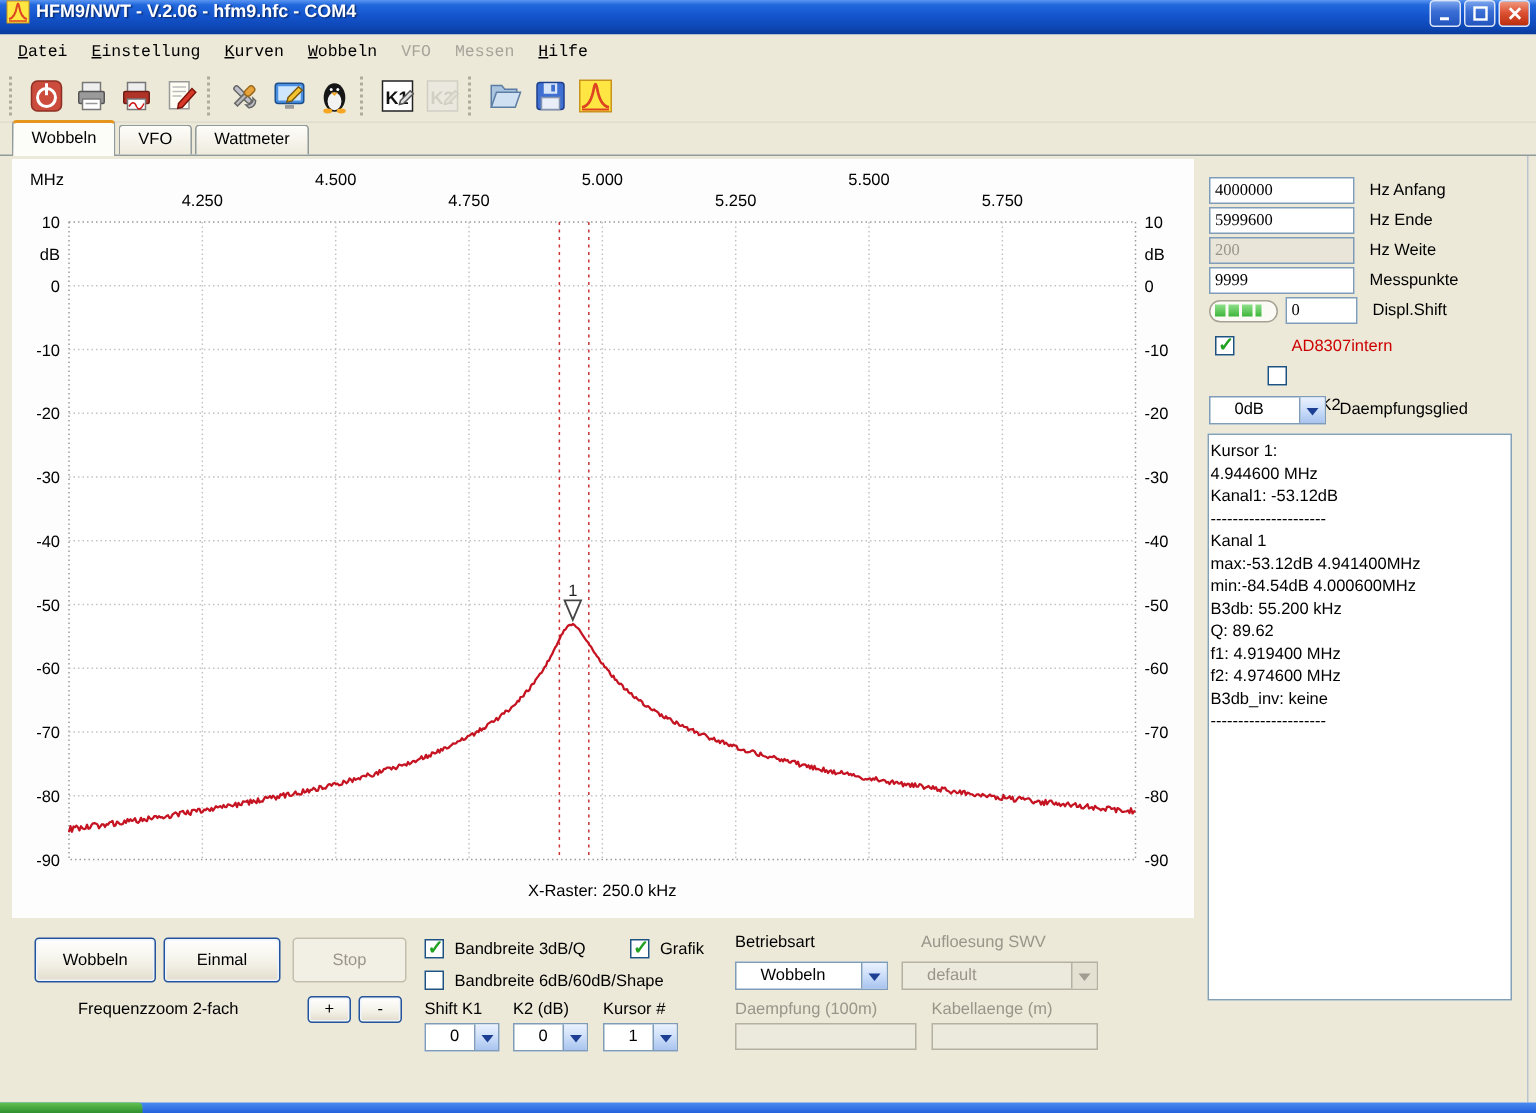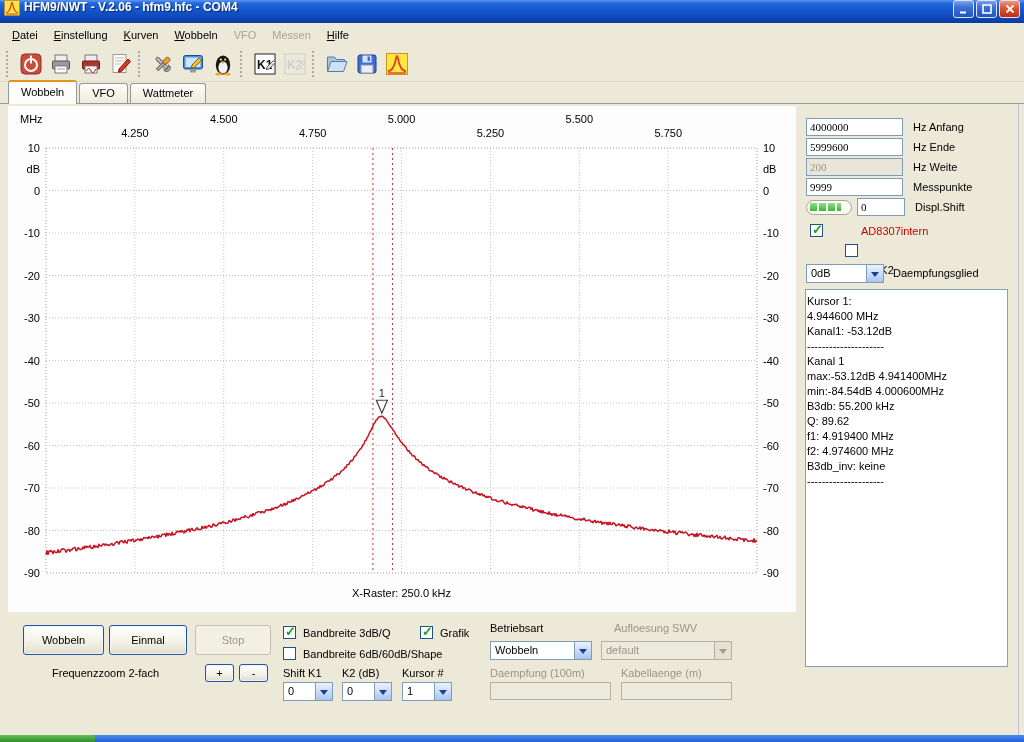--- a/index.html
+++ b/index.html
@@ -23,21 +23,21 @@
     display:flex;align-items:center;justify-content:center;box-sizing:border-box;
     background:linear-gradient(180deg,#7aa4ee 0%,#3b6fd6 40%,#2154bd 100%);
   }
   .winbtn.close{background:linear-gradient(180deg,#f0997e 0%,#dd5335 45%,#bb2d0c 100%);}
   .winbtn svg{display:block;}
   
   .menubar{
     position:absolute;left:0;top:23px;width:1024px;height:23px;background:#ece9d8;
     display:flex;align-items:center;padding-left:4px;box-sizing:border-box;
   }
-  .menu-item{padding:3px 8px;white-space:nowrap;}
+  .menu-item{padding:3px 8px;white-space:nowrap;font-family:Liberation Mono, monospace;}
   .menu-item u{text-decoration:underline;}
   .menu-item.disabled{color:#a8a49a;}
   
   .toolbar{
     position:absolute;left:0;top:46px;width:1024px;height:36px;background:#ece9d8;
     display:flex;align-items:center;padding-left:4px;box-sizing:border-box;
     border-bottom:1px solid #e0dcce;
   }
   .tb-handle{width:2px;height:26px;border-left:2px dotted #b0ab9d;margin:0 6px 0 2px;}
   .tb-btn{
@@ -83,21 +83,21 @@
     position:relative;display:inline-block;flex:0 0 auto;
   }
   .cb.checked::after{
     content:"\2713";position:absolute;left:1px;top:-3px;color:#21a121;font-weight:bold;font-size:13px;
   }
   .cb-row{position:absolute;display:flex;align-items:center;gap:7px;}
   .dd{
     position:absolute;box-sizing:border-box;border:1px solid #7f9db9;background:#fff;
     display:flex;align-items:stretch;height:19px;
   }
-  .dd .val{flex:1;padding:2px 4px;white-space:nowrap;overflow:hidden;}
+  .dd .val{flex:1;padding:2px 16px;white-space:nowrap;overflow:hidden;}
   .dd .arrow{
     width:16px;border-left:1px solid #7f9db9;display:flex;align-items:center;justify-content:center;
     background:linear-gradient(180deg,#eaf1fd 0%,#cfe0fa 45%,#a9c4ef 100%);
   }
   .dd .arrow::after{content:"";border:4px solid transparent;border-top:5px solid #1c3f94;margin-top:5px;}
   .dd.disabled{background:#eceadd;border-color:#b4b0a2;color:#9a958a;}
   .dd.disabled .arrow{background:#e4e1d3;border-left-color:#b4b0a2;}
   .dd.disabled .arrow::after{border-top-color:#a09c8f;}
   .info-box{
     position:absolute;left:5px;top:183px;width:203px;height:378px;box-sizing:border-box;

